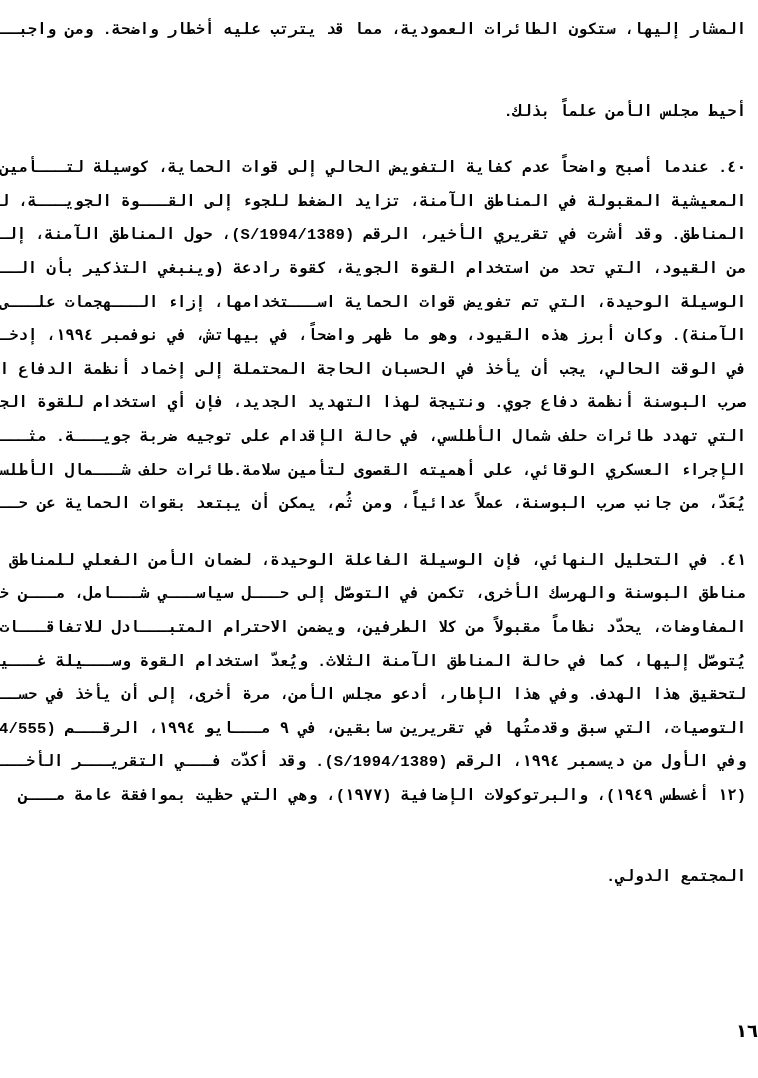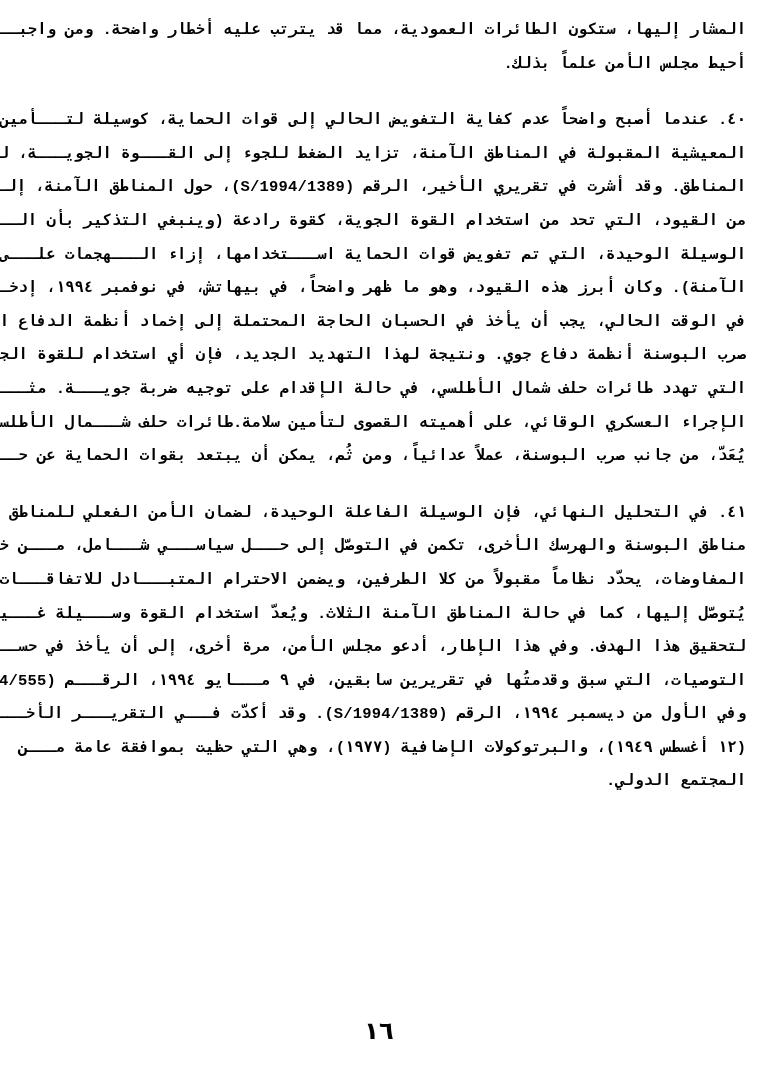--- a/index.html
+++ b/index.html
@@ -30,28 +30,29 @@
     line-height: 33.6px;
     white-space: nowrap;
     text-align: justify;
     
     text-align-last: justify;
     letter-spacing: 0.2px;
   }
   .line.last {
     text-align: center;
     text-align-last: right;
+    margin-top: 48px;
   }
   .page-number {
     position: absolute;
     top: 1018px;
     left: 0;
     right: 0;
-    text-align: center;
-    font-size: 24px;
+    text-align: right;
+    font-size: 18px;
     line-height: 26px;
     direction: rtl;
   }
 </style>
 </head>
 <body>
 
 <div class="doc-body">
     <div class="para">
       <div class="line">المشار إليها، ستكون الطائرات العمودية، مما قد يترتب عليه أخطار واضحة. ومن واجبـــي أن</div>

